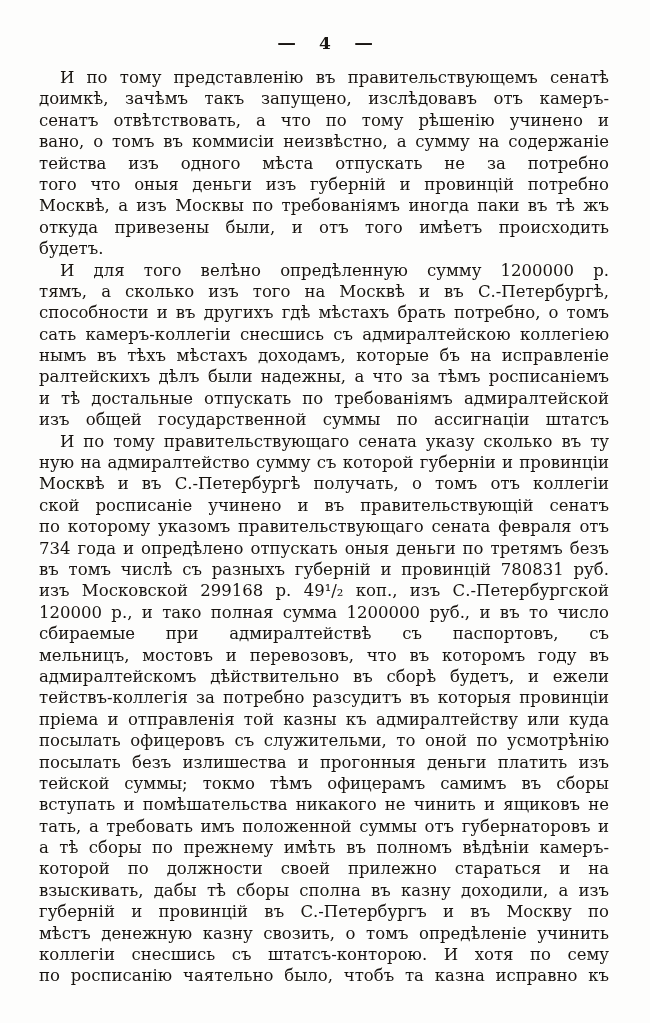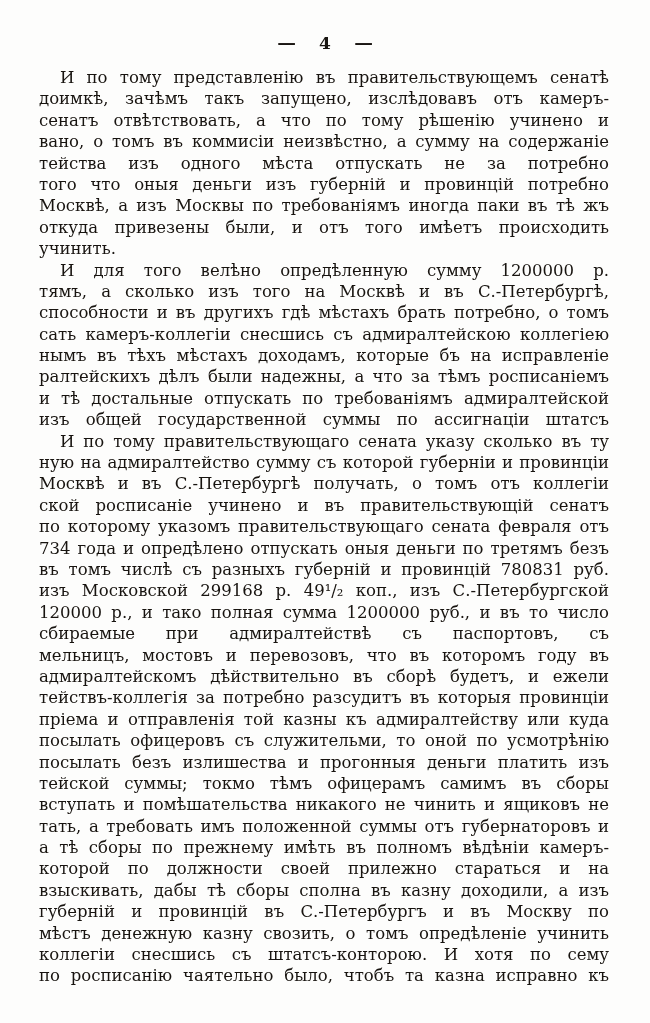--- a/index.html
+++ b/index.html
@@ -74,21 +74,21 @@
   <div class="text-block" id="text-block">
       <div class="paragraph">
         <div class="line first">И по тому представленію въ правительствующемъ сенатѣ рѣшено о</div>
         <div class="line">доимкѣ, зачѣмъ такъ запущено, изслѣдовавъ отъ камеръ-коллегіи въ</div>
         <div class="line">сенатъ отвѣтствовать, а что по тому рѣшенію учинено и отвѣтство-</div>
         <div class="line">вано, о томъ въ коммисіи неизвѣстно, а сумму на содержаніе адмирал-</div>
         <div class="line">тейства изъ одного мѣста отпускать не за потребно разсуждено, для</div>
         <div class="line">того что оныя деньги изъ губерній и провинцій потребно свозить въ</div>
         <div class="line">Москвѣ, а изъ Москвы по требованіямъ иногда паки въ тѣ жъ мѣста</div>
         <div class="line">откуда привезены были, и отъ того имѣетъ происходить напрасный</div>
-        <div class="line last">учинить.</div>
+        <div class="line last">будетъ.</div>
       </div>
       <div class="paragraph">
         <div class="line first">И для того велѣно опредѣленную сумму 1200000 р. отпускать по тре-</div>
         <div class="line">тямъ, а сколько изъ того на Москвѣ и въ С.-Петербургѣ, такожъ по</div>
         <div class="line">способности и въ другихъ гдѣ мѣстахъ брать потребно, о томъ роспи-</div>
         <div class="line">сать камеръ-коллегіи снесшись съ адмиралтейскою коллегіею по извѣст-</div>
         <div class="line">нымъ въ тѣхъ мѣстахъ доходамъ, которые бъ на исправленіе адми-</div>
         <div class="line">ралтейскихъ дѣлъ были надежны, а что за тѣмъ росписаніемъ остается</div>
         <div class="line">и тѣ достальные отпускать по требованіямъ адмиралтейской коллегіи</div>
         <div class="line last">изъ общей государственной суммы по ассигнаціи штатсъ конторы.</div>

